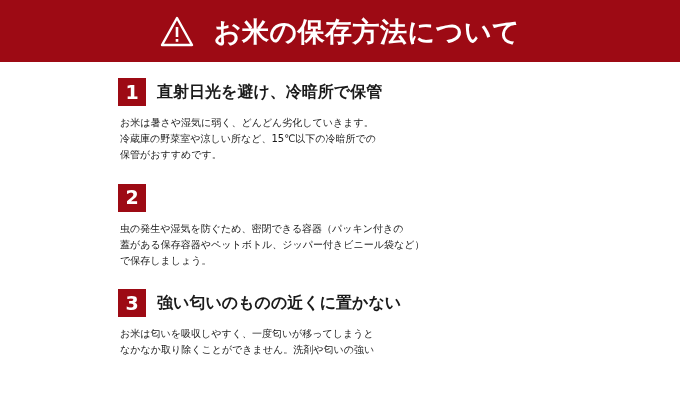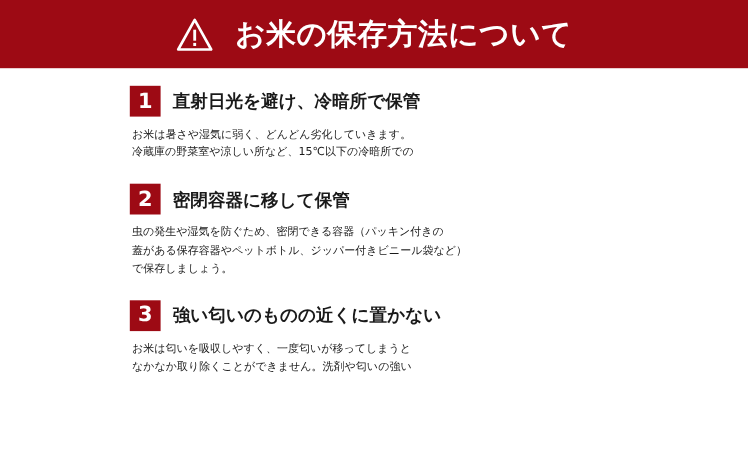--- a/index.html
+++ b/index.html
@@ -117,27 +117,27 @@
   <div class="content">
 
     <div class="section s1">
       <div class="section-head">
         <span class="num-box">1</span>
         <span class="section-title">直射日光を避け、冷暗所で保管</span>
       </div>
       <div class="section-body">
         <div>お米は暑さや湿気に弱く、どんどん劣化していきます。</div>
         <div>冷蔵庫の野菜室や涼しい所など、15℃以下の冷暗所での</div>
+        <div>保管がおすすめです。</div>
       </div>
     </div>
 
     <div class="section s2">
       <div class="section-head">
         <span class="num-box">2</span>
-        <span class="section-title">密閉容器に移して保管</span>
       </div>
       <div class="section-body">
         <div>虫の発生や湿気を防ぐため、密閉できる容器（パッキン付きの</div>
         <div>蓋がある保存容器やペットボトル、ジッパー付きビニール袋など）</div>
         <div>で保存しましょう。</div>
       </div>
     </div>
 
     <div class="section s3">
       <div class="section-head">

